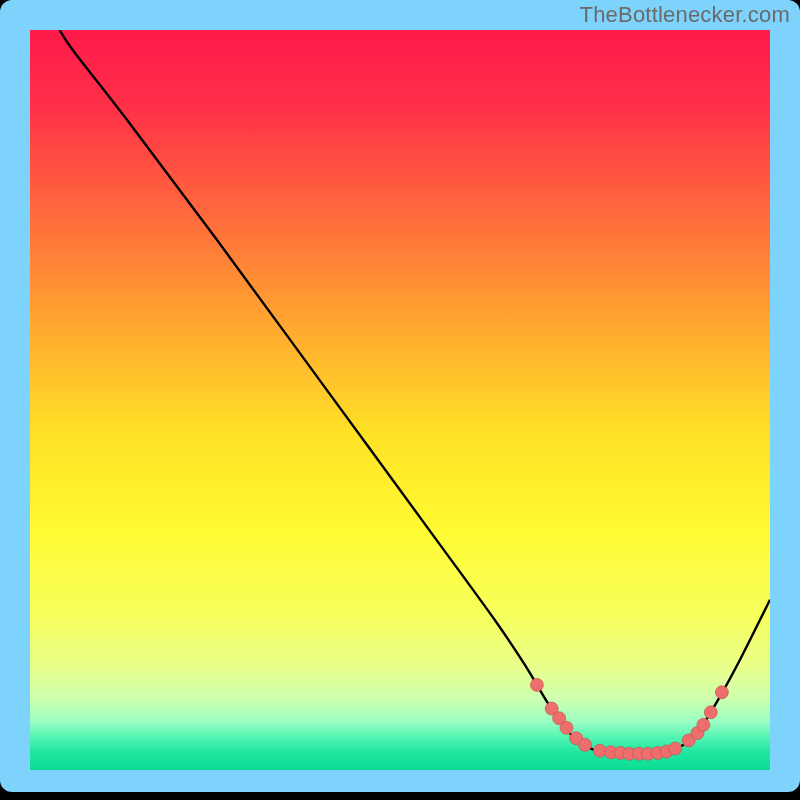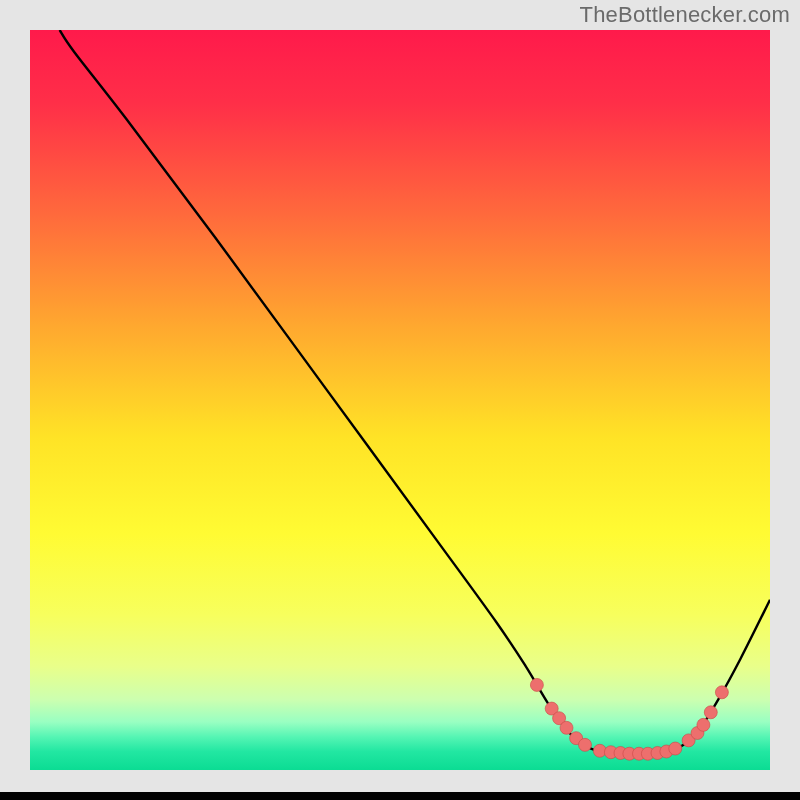--- a/index.html
+++ b/index.html
@@ -8,21 +8,22 @@
     width: 800px;
     height: 800px;
     background: #000;
     font-family: Arial, Helvetica, sans-serif;
     overflow: hidden;
   }
   .frame {
     position: relative;
     width: 800px;
     height: 792px;
-    background: #e5e5e5;
+    background: #7dd3fc;
+    border-radius: 12px;
   }
   .attribution {
     position: absolute;
     top: 2px;
     right: 10px;
     color: #6a6a6a;
     font-size: 22px;
     font-weight: 500;
     letter-spacing: 0.2px;
   }

